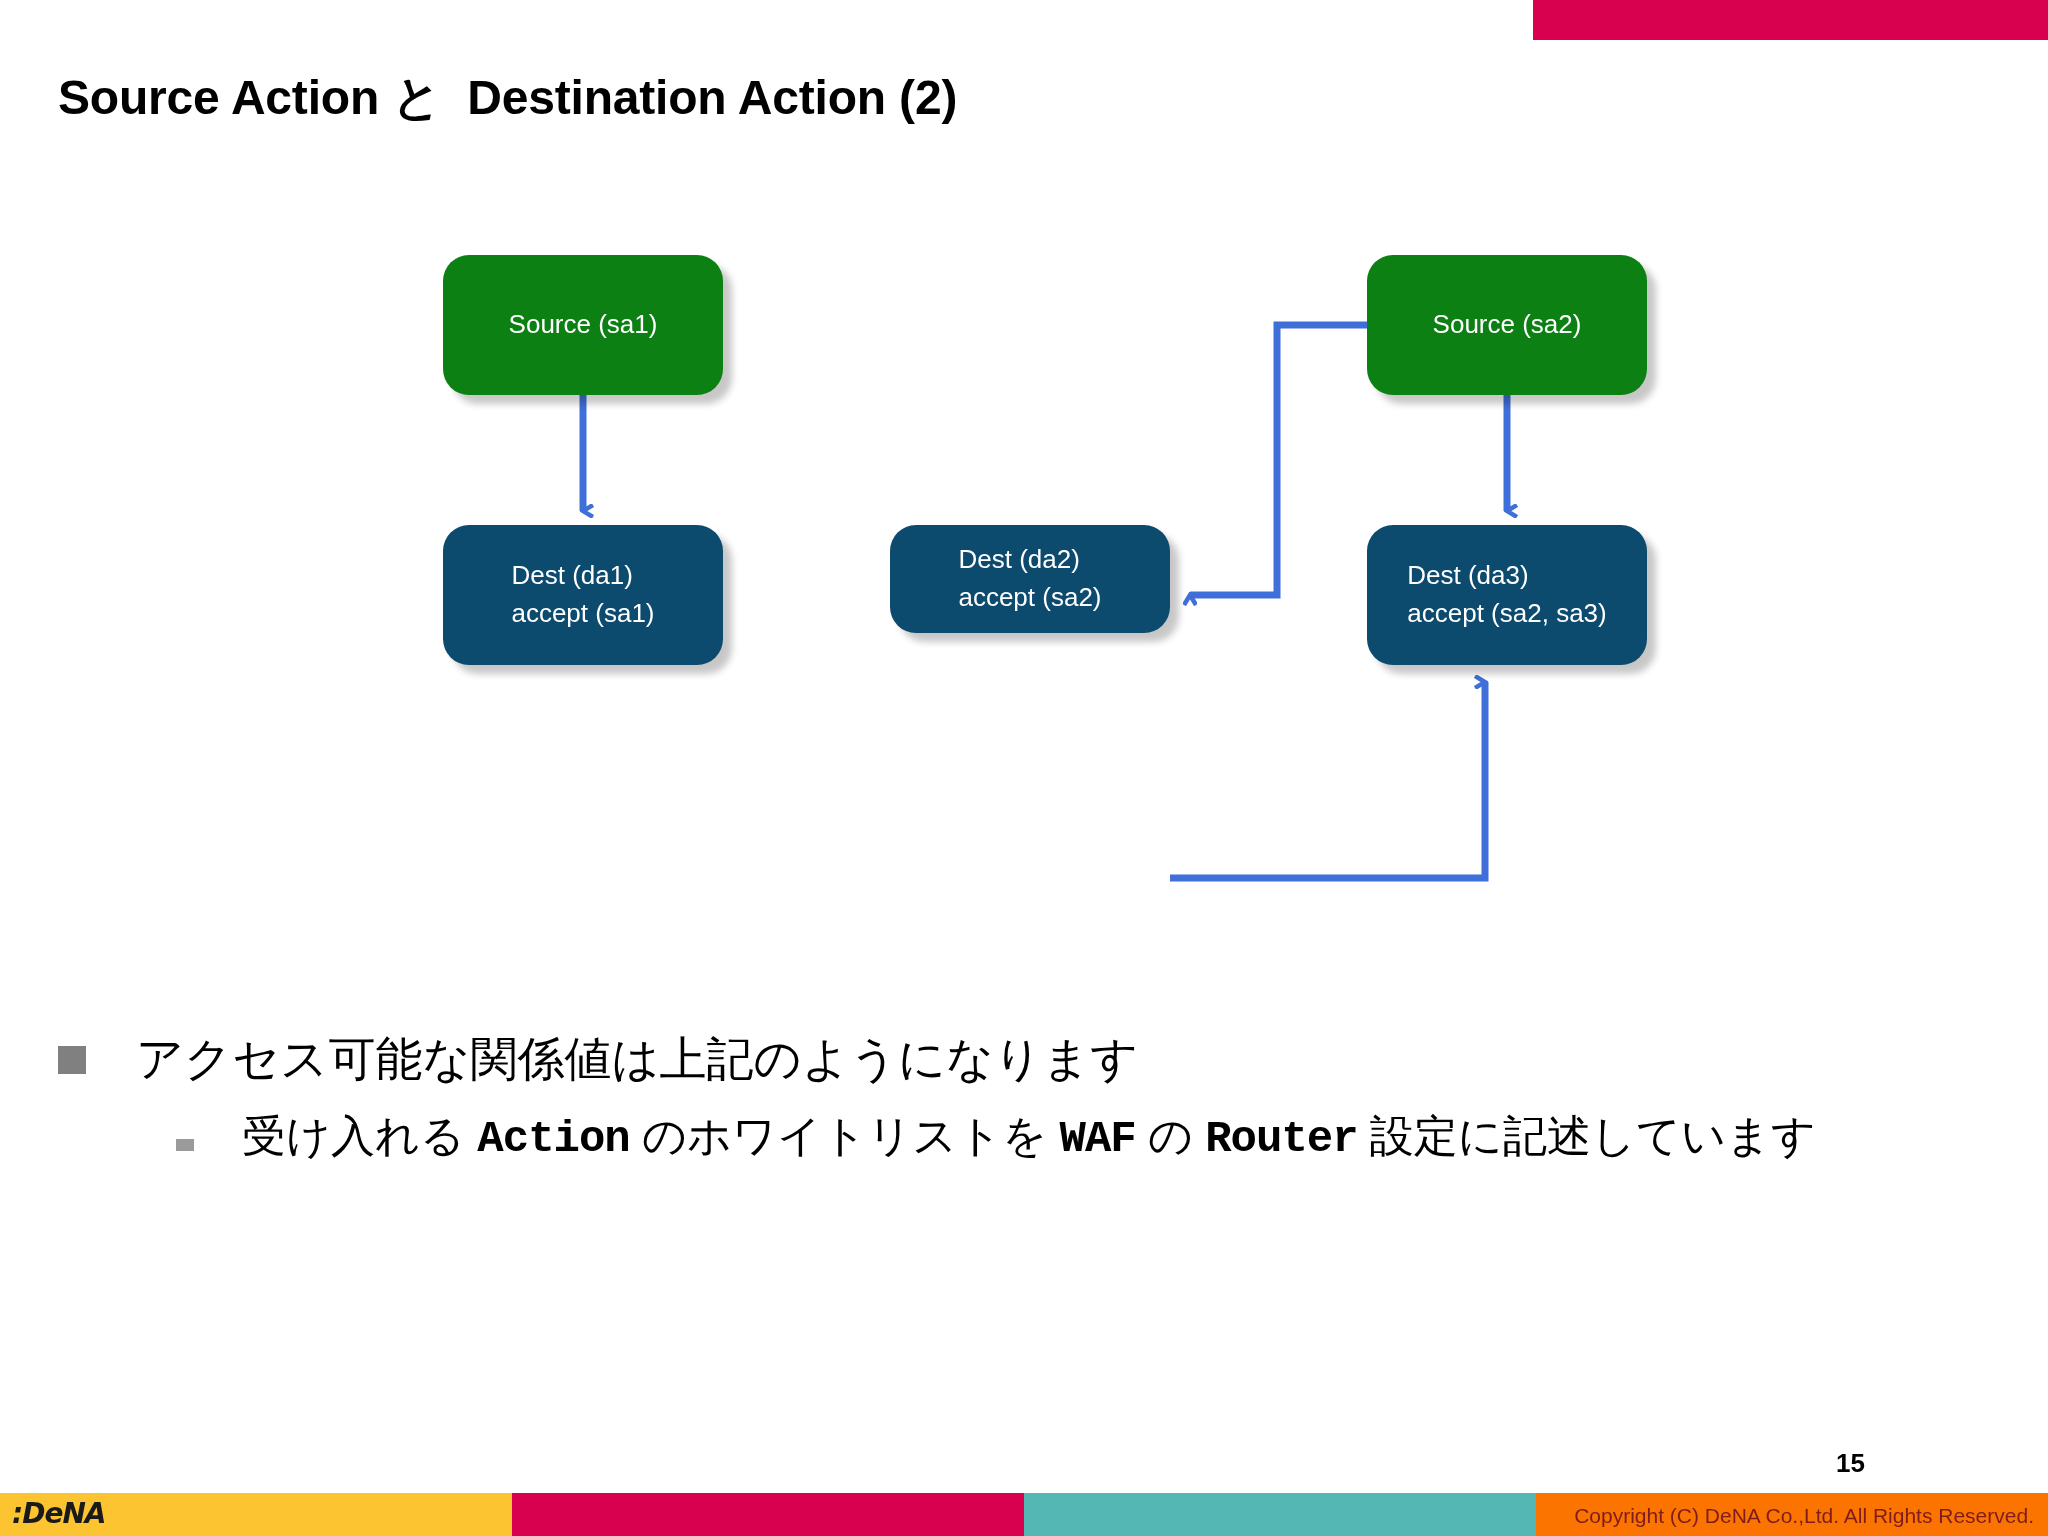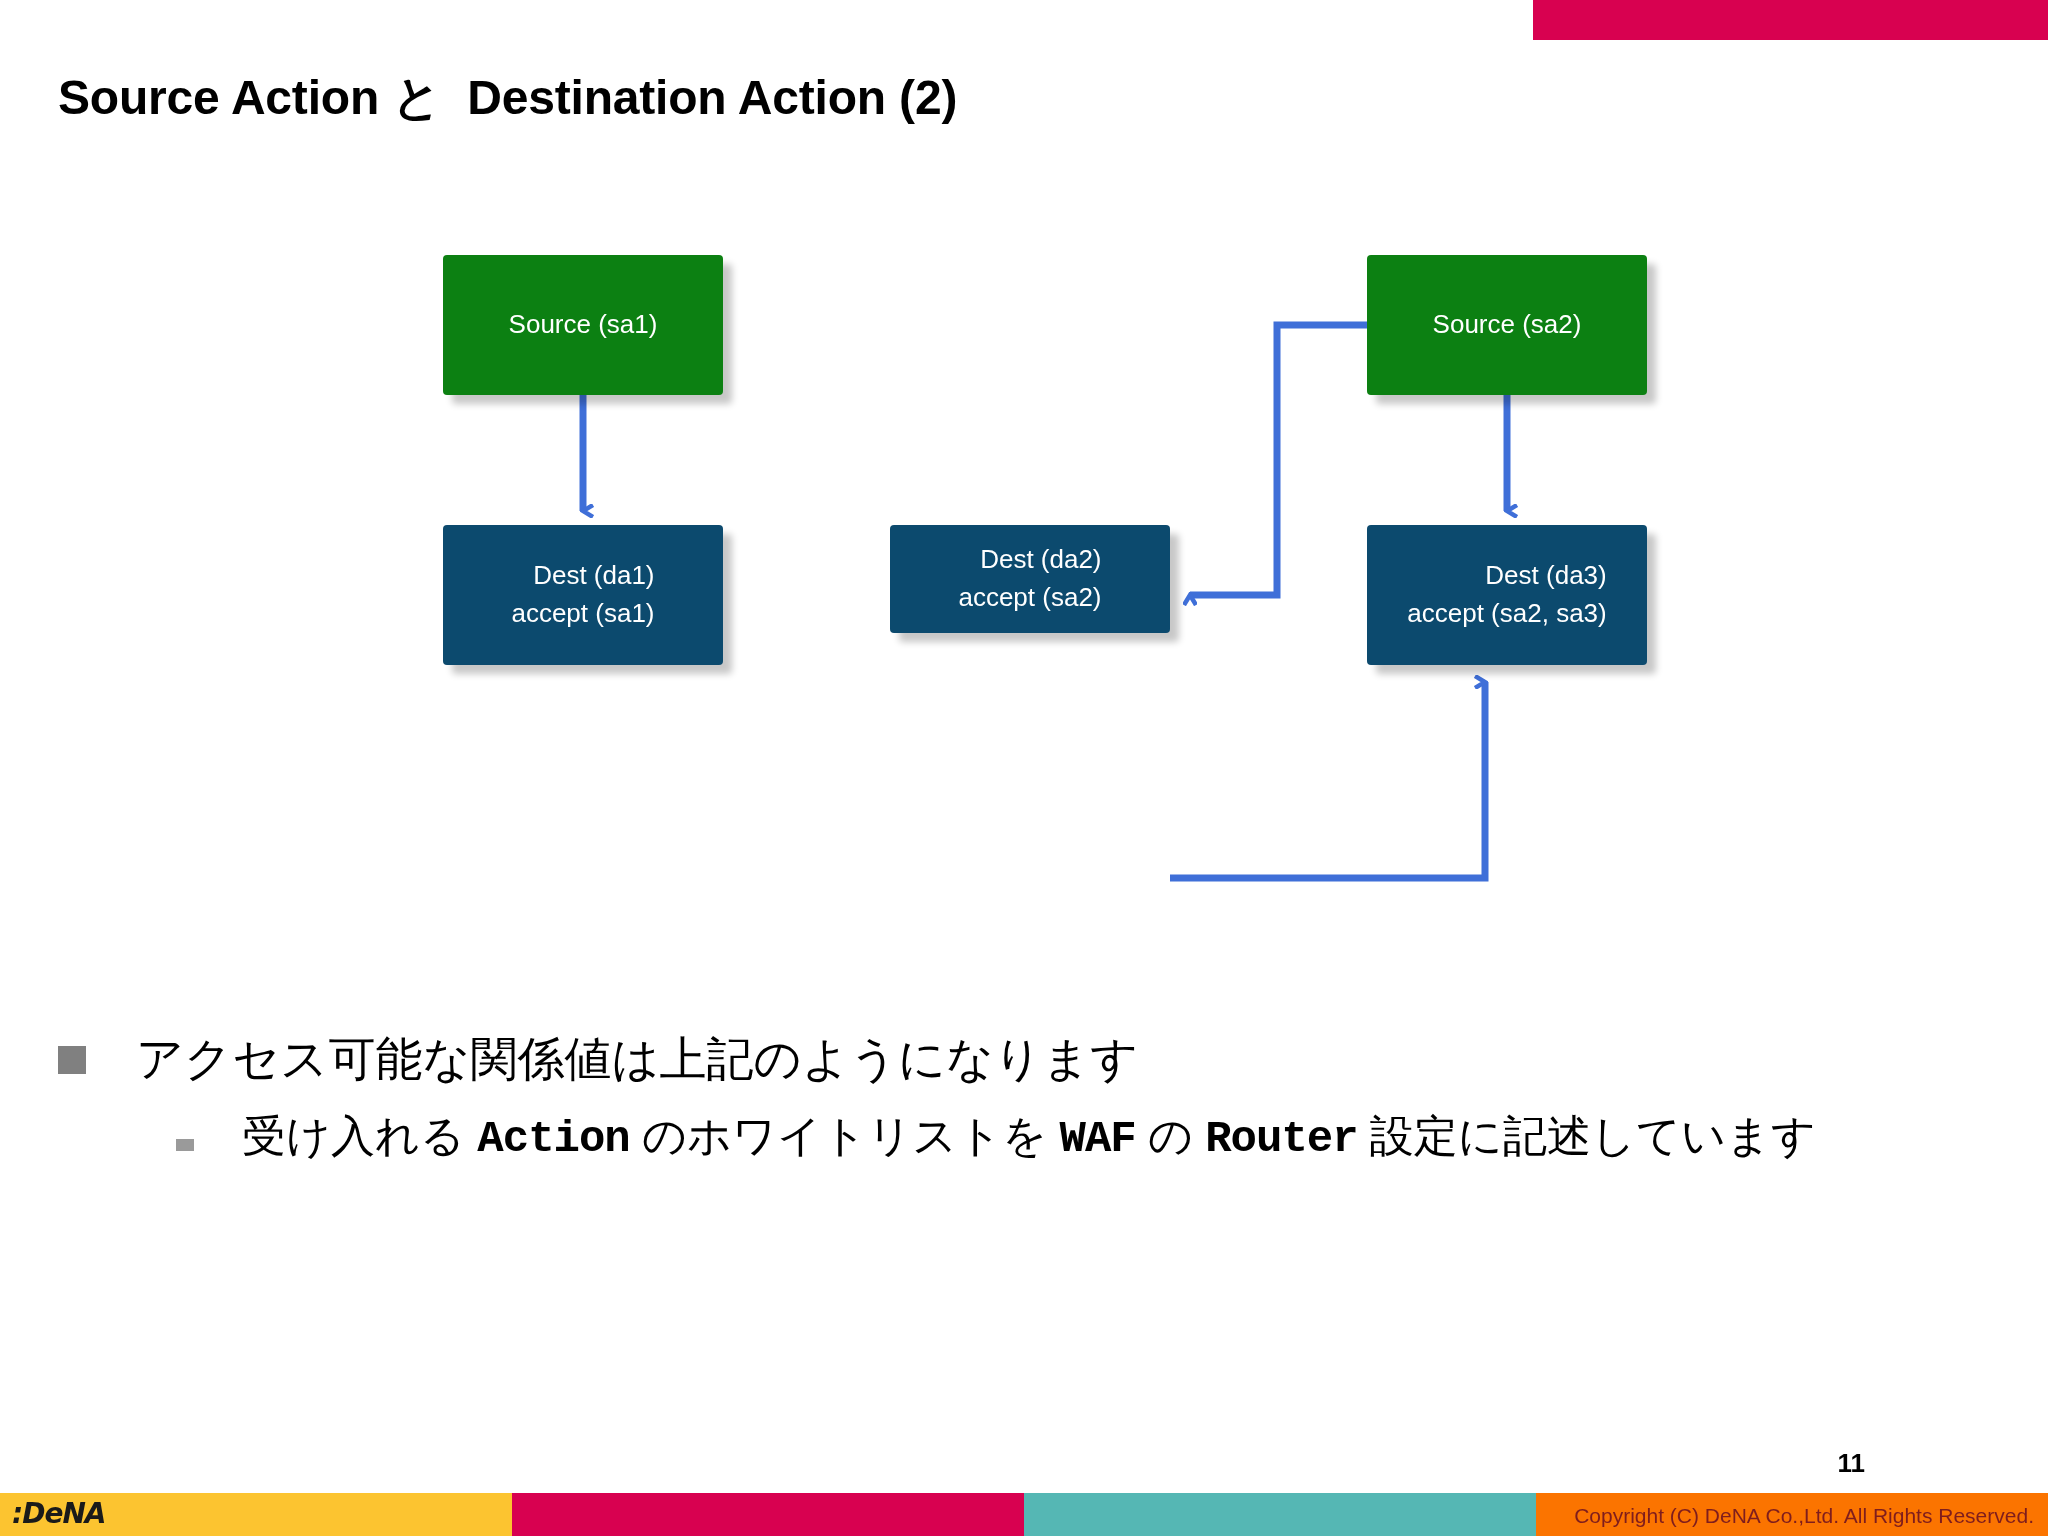--- a/index.html
+++ b/index.html
@@ -49,25 +49,25 @@
   }
   #diagram-svg {
     position: absolute;
     left: 0;
     top: 0;
     width: 2048px;
     height: 1010px;
   }
   .node {
     position: absolute;
-    border-radius: 4px;
+    border-radius: 26px;
     display: flex;
     align-items: center;
     justify-content: center;
-    text-align: right;
+    text-align: left;
     color: #ffffff;
     font-size: 26px;
     line-height: 1.45;
     box-shadow: 9px 9px 7px rgba(0,0,0,0.22);
     box-sizing: border-box;
     padding: 4px 10px;
   }
   .node.green  { background: #0c8012; }
   .node.orange { background: #0c4a6e; }
   .node-label { white-space: pre-line; }
@@ -240,21 +240,21 @@
     <span class="text">アクセス可能な関係値は上記のようになります</span>
   </div>
 
   <div class="bullet-l2">
     <span class="marker"></span>
     <span class="text"><span>受け入れる </span><span class="fraktur">Action</span><span> のホワイトリストを </span><span class="fraktur">WAF</span><span> の </span><span class="fraktur">Router</span><span> 設定に記述しています</span></span>
   </div>
 
 </div>
 
-<div id="page-number">11</div>
+<div id="page-number">15</div>
 
 <div id="footer">
   <div class="footer-band" id="band-yellow">
     <span id="dena-logo">:DeNA</span>
   </div>
   <div class="footer-band" id="band-crimson"></div>
   <div class="footer-band" id="band-teal"></div>
   <div class="footer-band" id="band-orange">
     <span id="copyright">Copyright (C) DeNA Co.,Ltd. All Rights Reserved.</span>
   </div>

